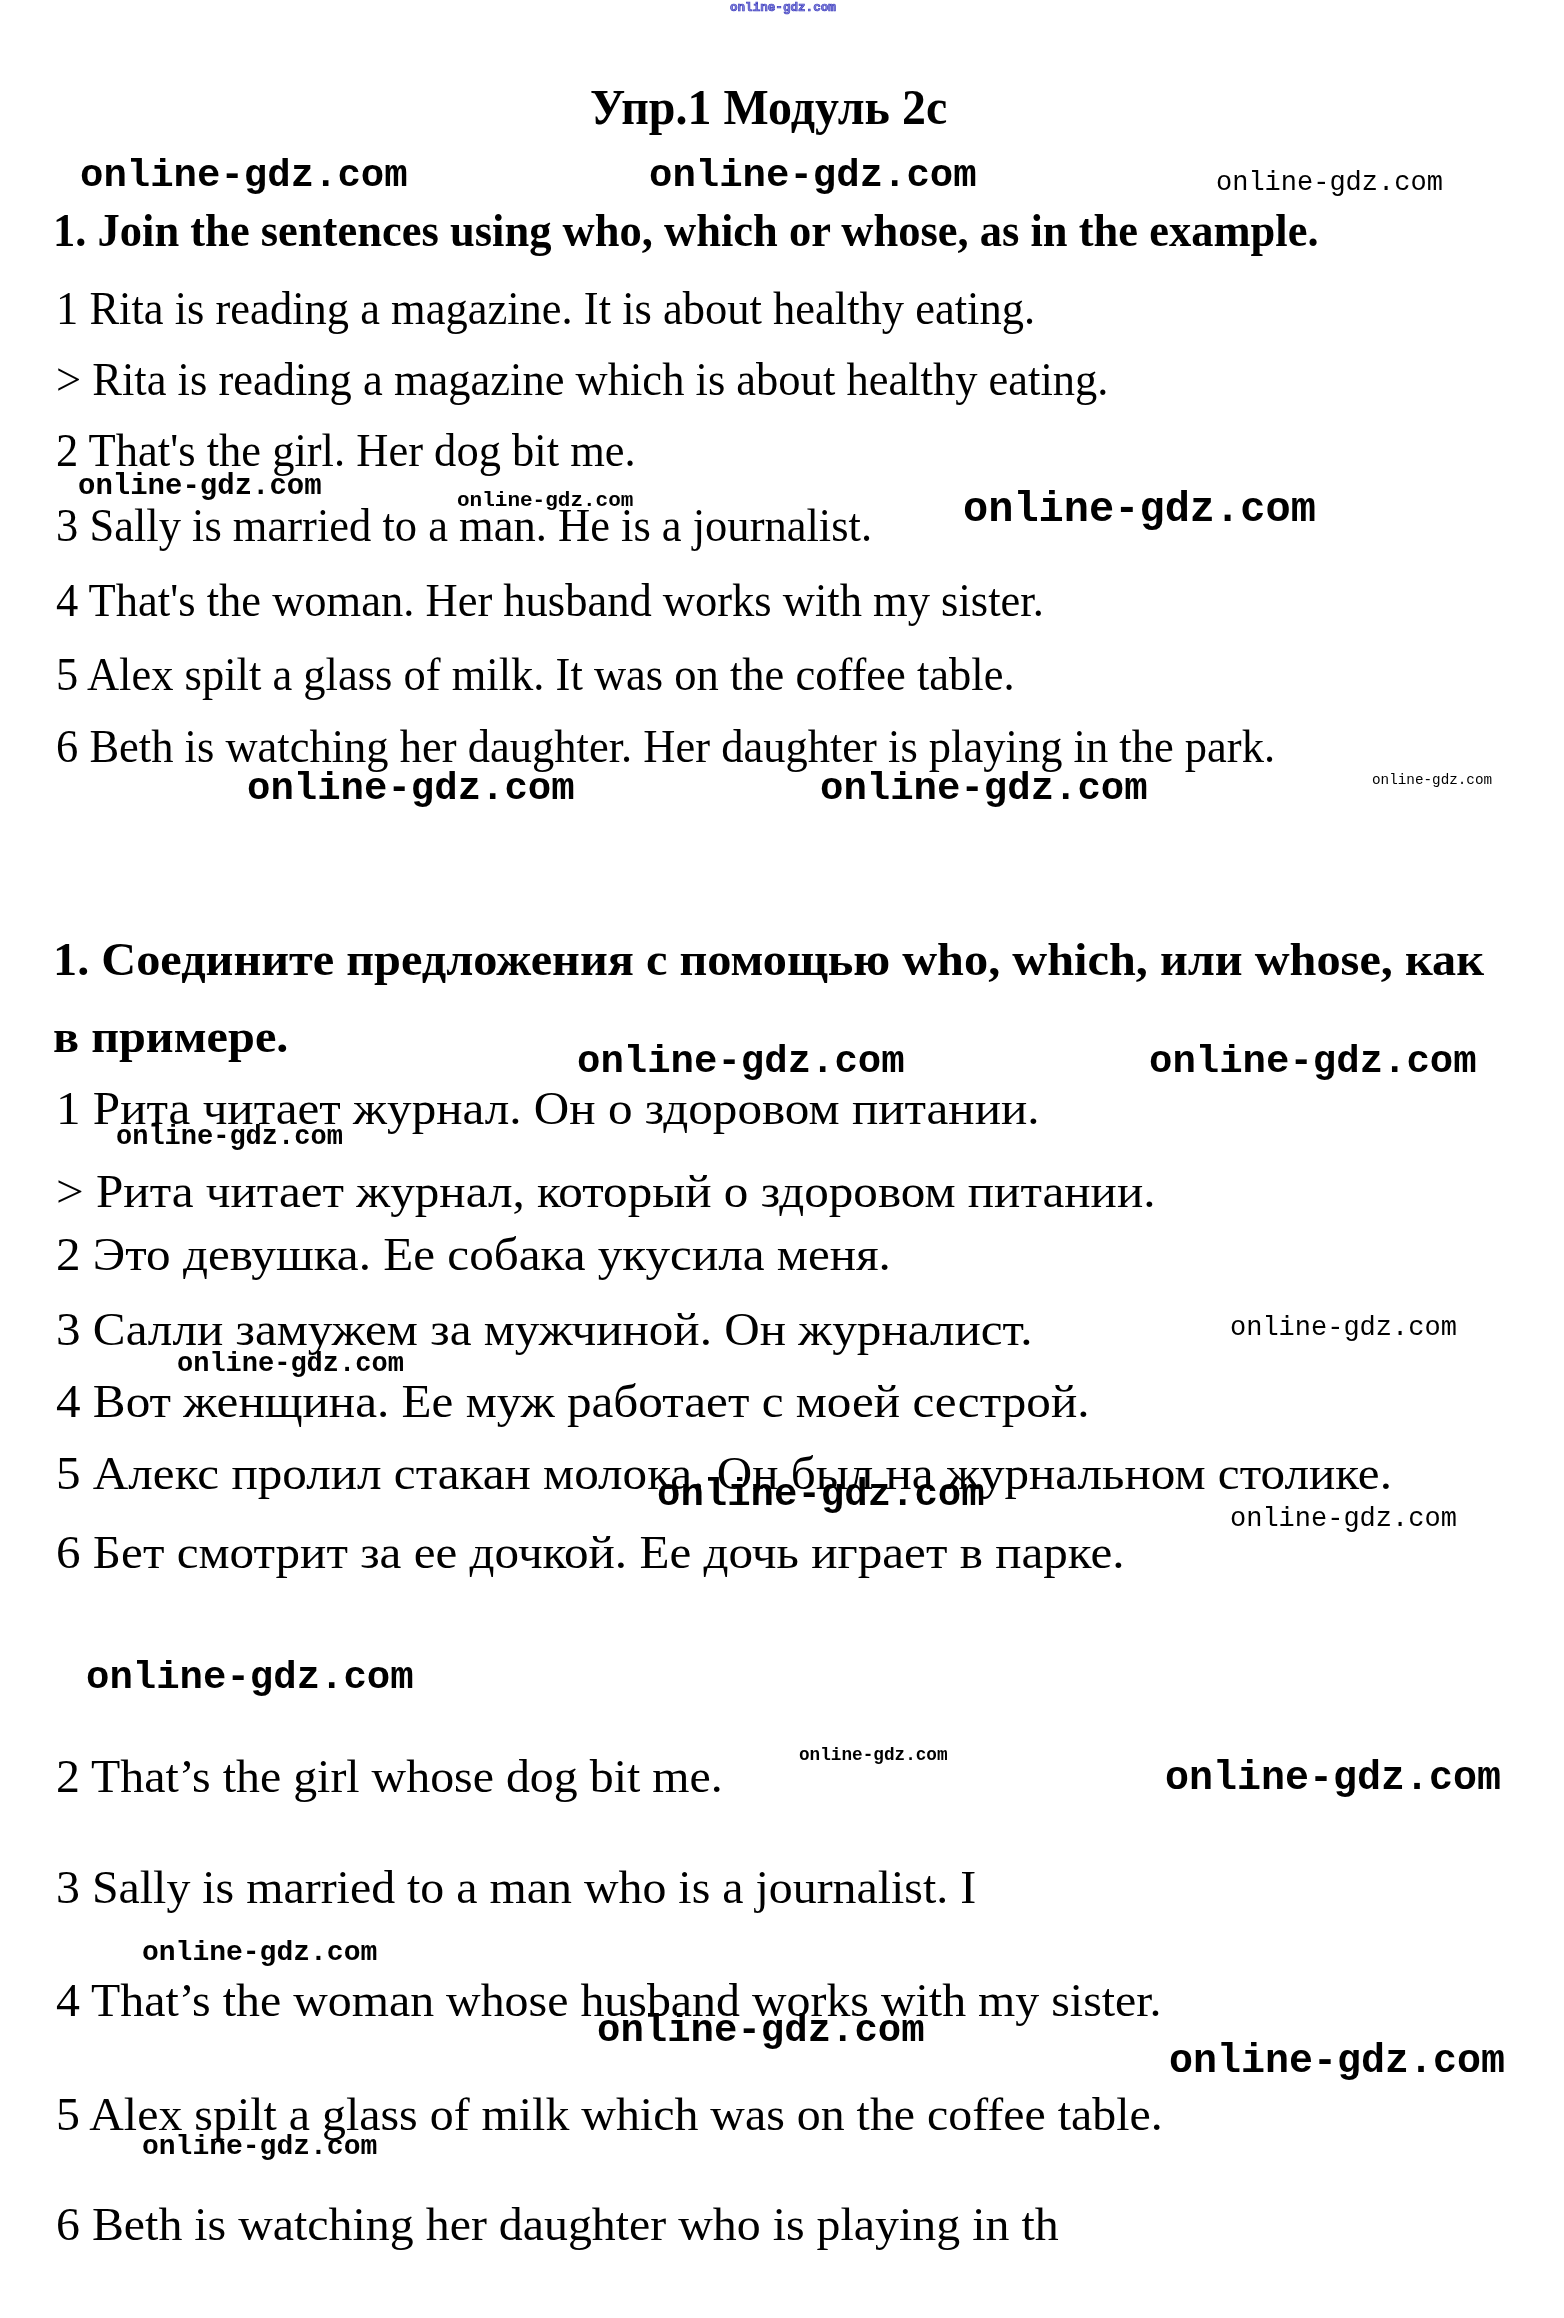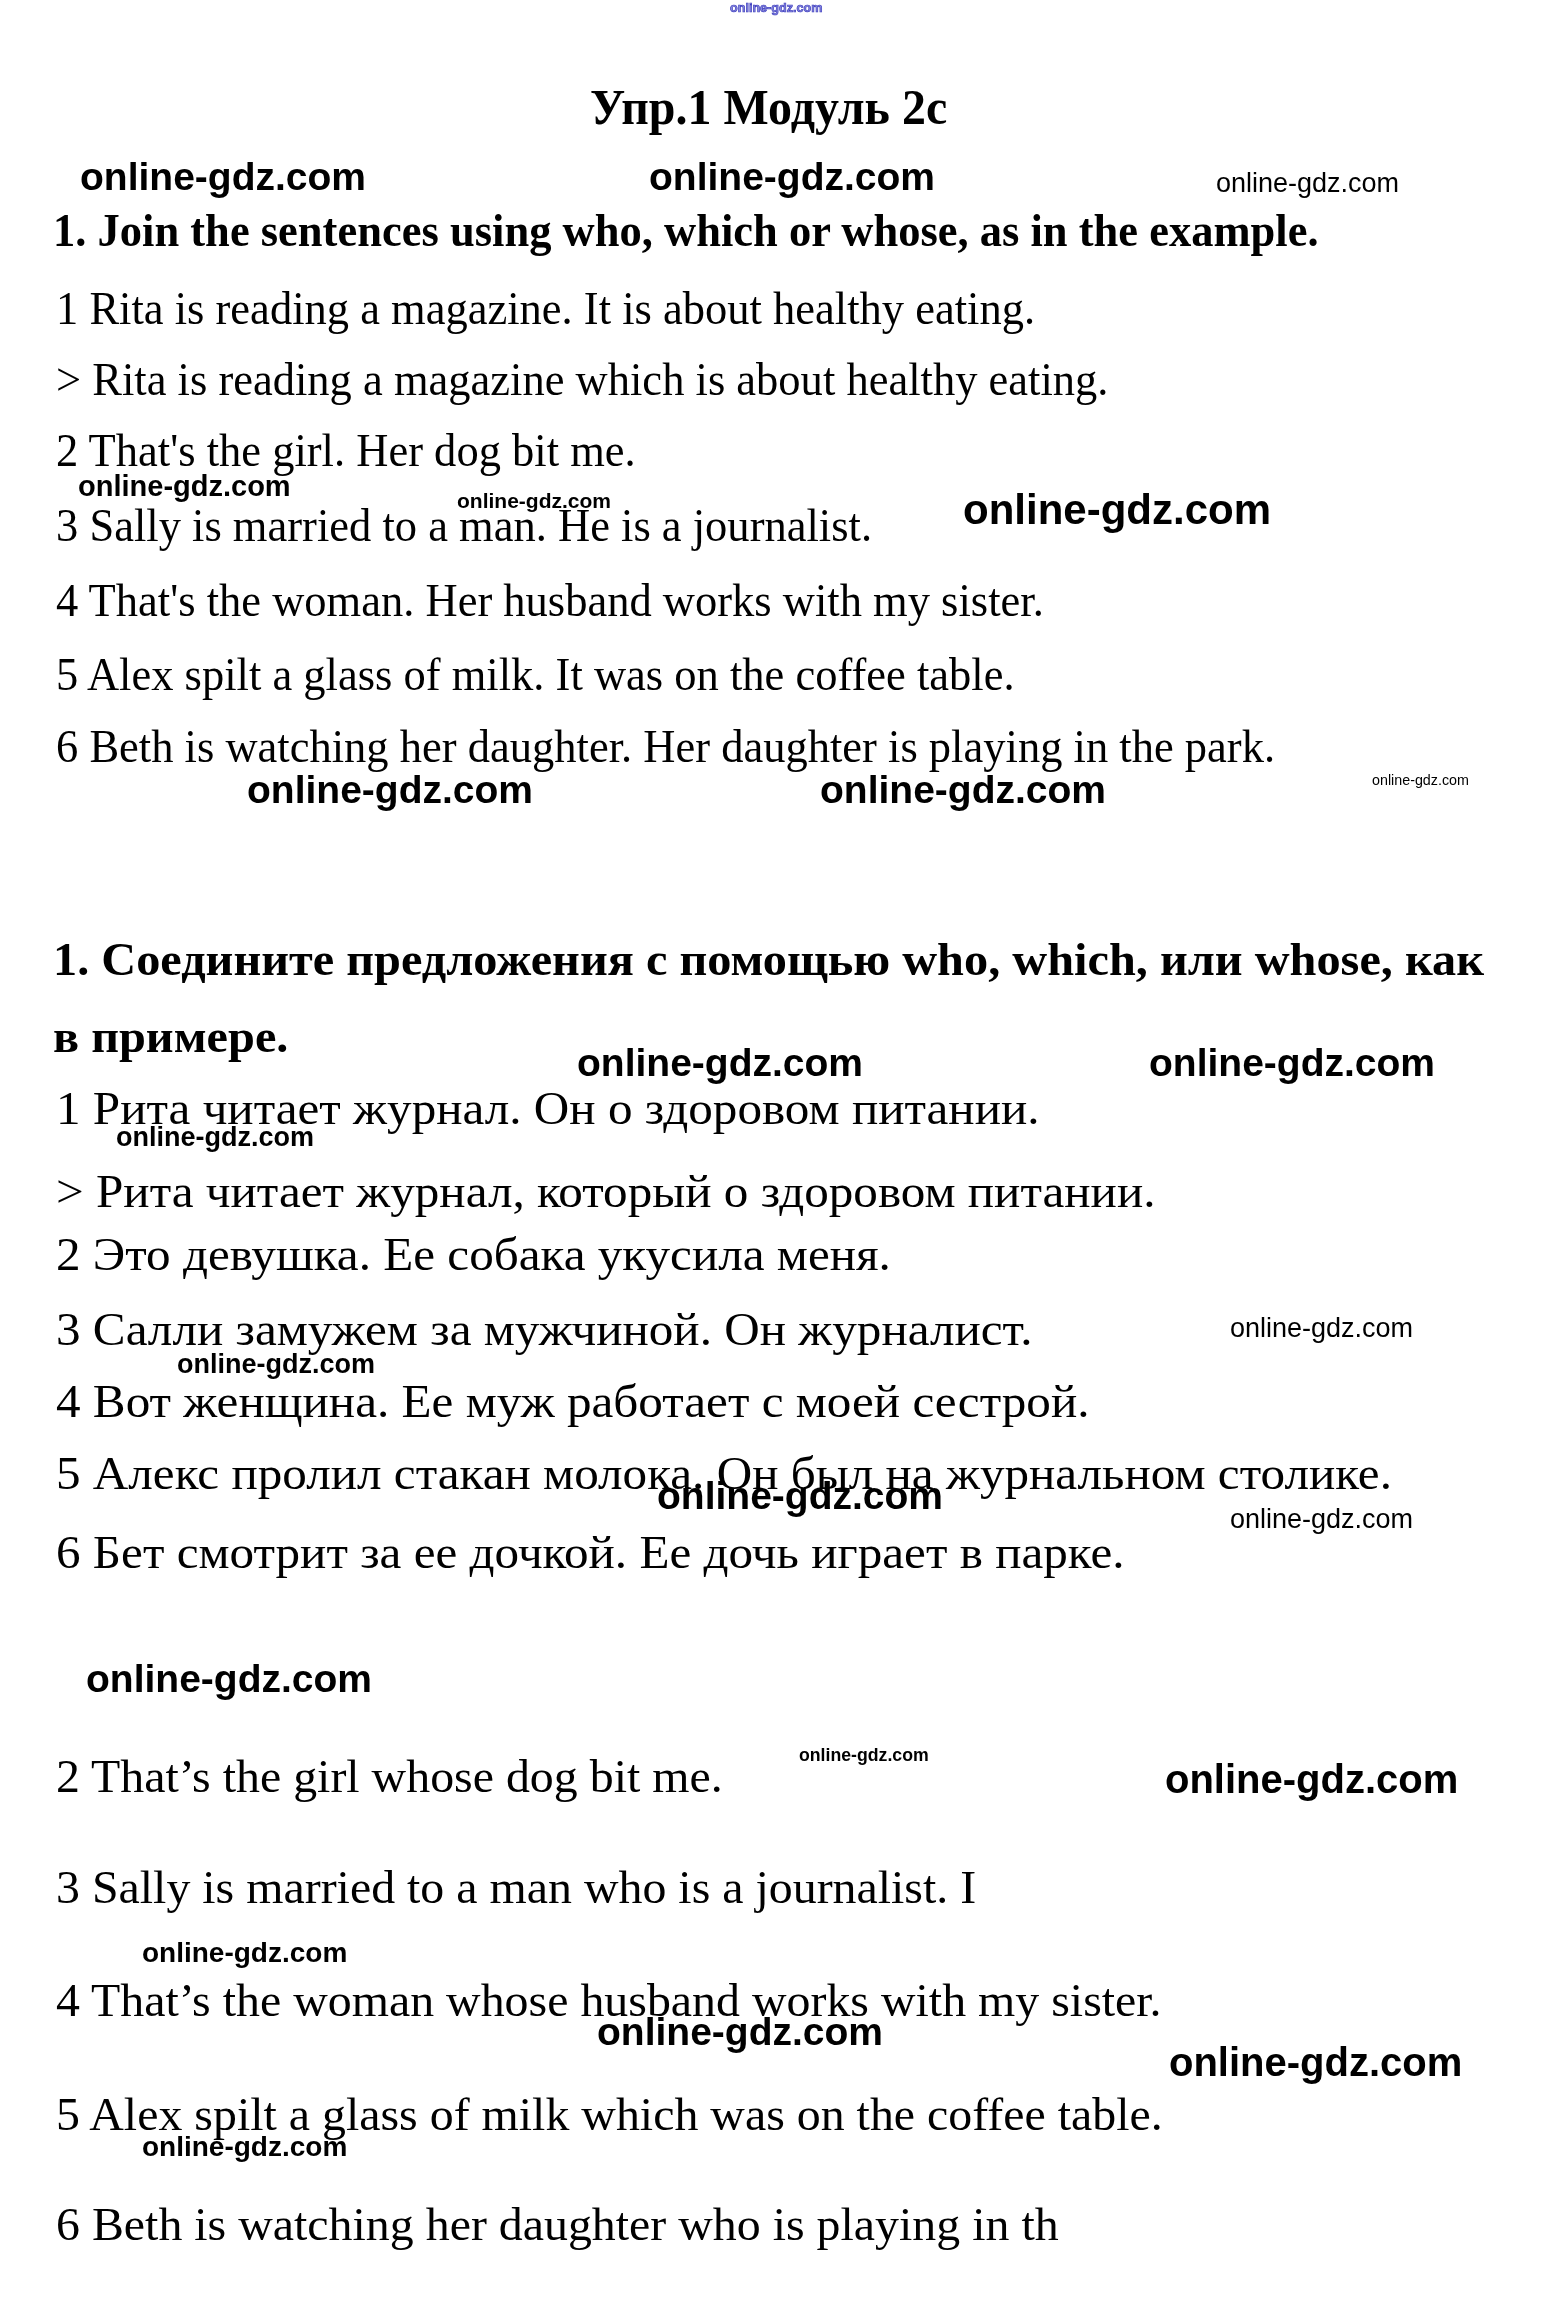--- a/index.html
+++ b/index.html
@@ -21,21 +21,21 @@
     transform-origin: 0 0;
   }
   .s-title   { font-weight: 700; font-size: 47px; transform: scale(1.02, 1.10); }
   .s-h-en    { font-weight: 700; transform: scale(1.06, 1.12); }
   .s-h-ru    { font-weight: 700; transform: scale(1.15, 1.12); }
   .s-en      { transform: scale(1.06, 1.12); }
   .s-ru      { transform: scale(1.17, 1.12); }
   .s-ans     { transform: scale(1.14, 1.12); }
   .wm {
     position: absolute;
-    font-family: Liberation Sans, sans-serif;
+    font-family: Liberation Mono, monospace;
     line-height: 1;
     white-space: nowrap;
     color: #000000;
   }
   .wm-blue {
     color: #8a8ade;
     -webkit-text-stroke: 0.7px #3d3dbe;
     font-weight: 700;
   }
 </style>

